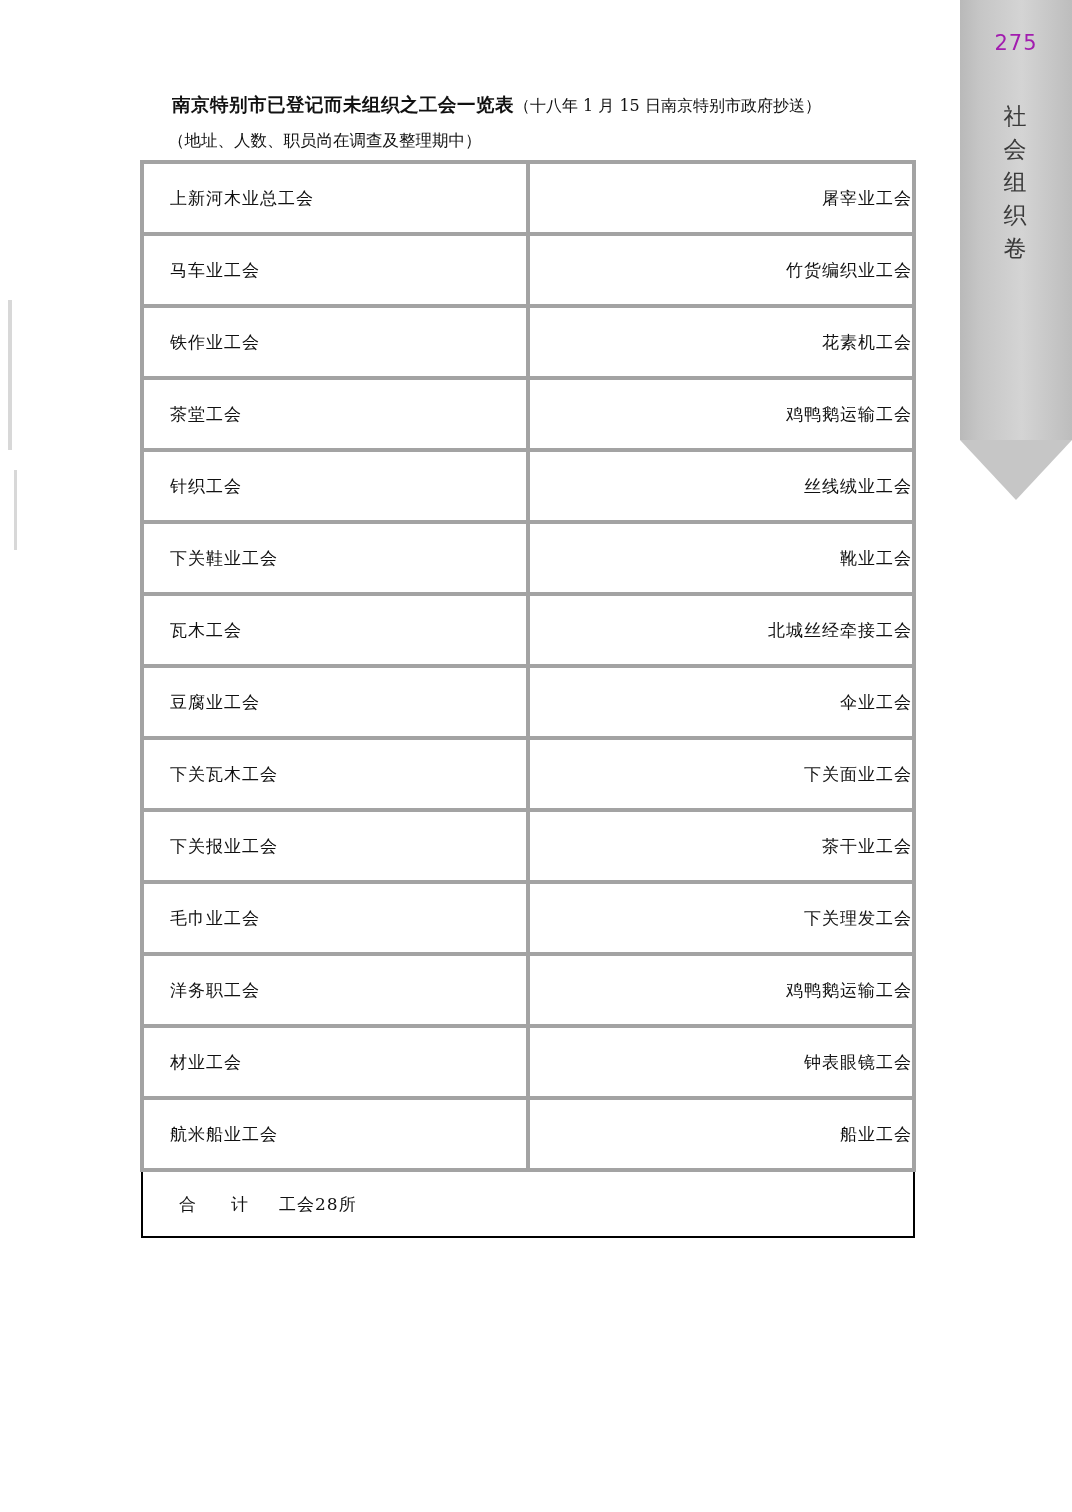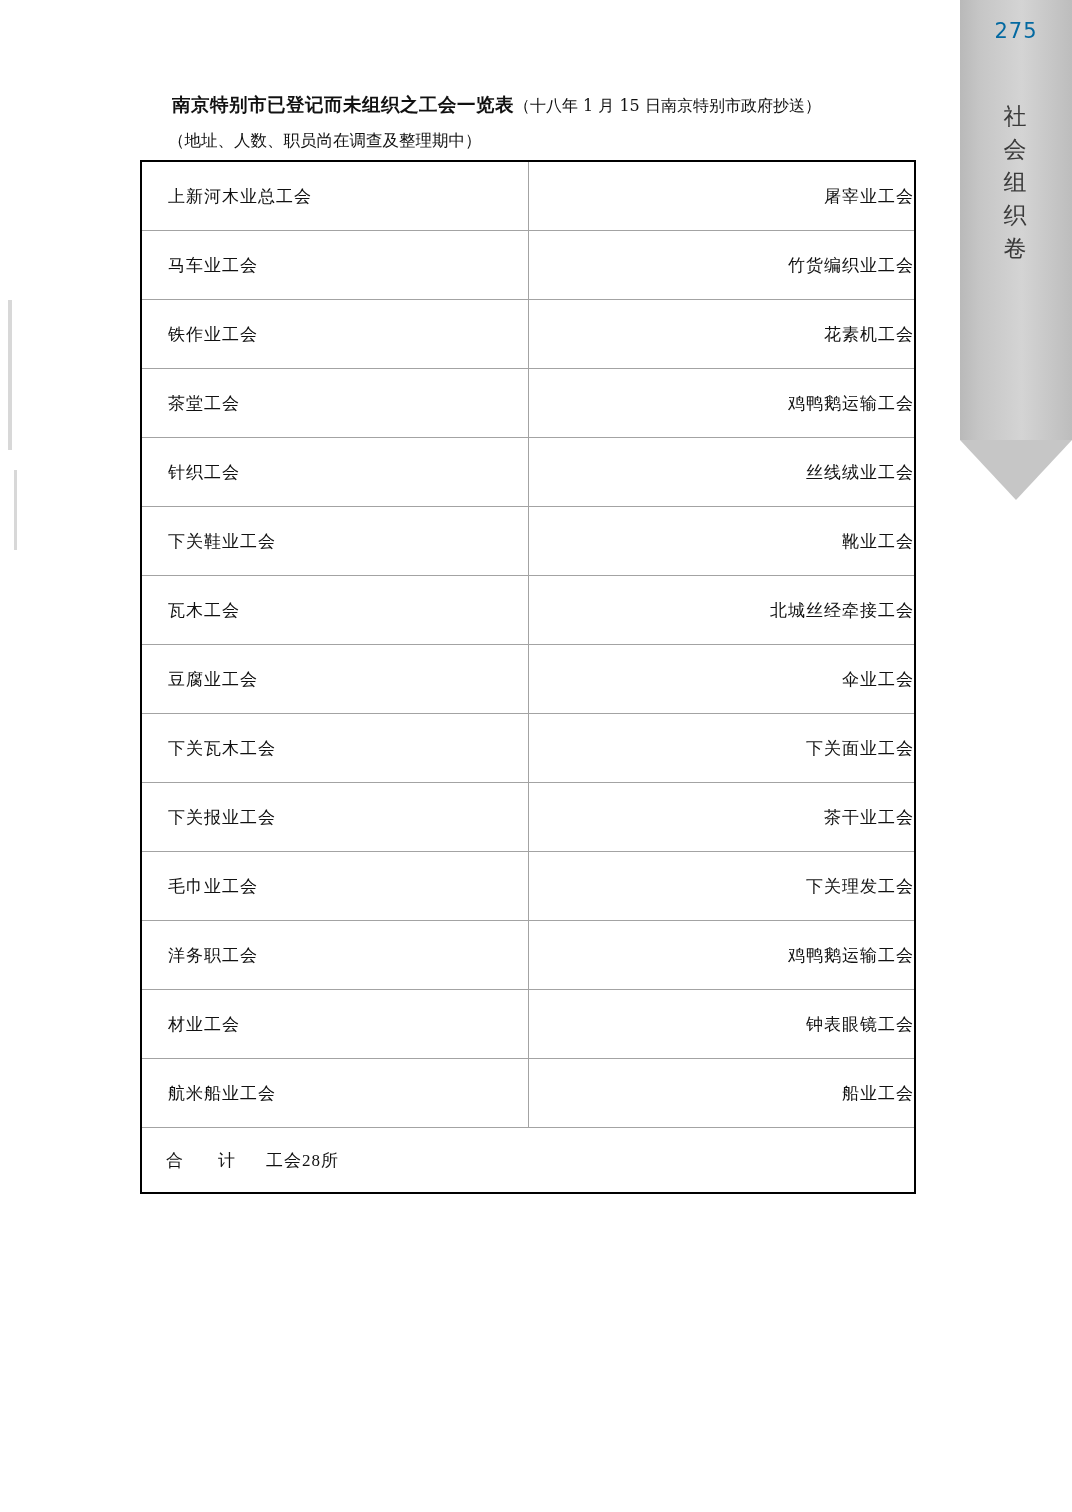--- a/index.html
+++ b/index.html
@@ -37,26 +37,26 @@
     top: 440px;
     left: 0;
     width: 0;
     height: 0;
     border-left: 56px solid transparent;
     border-right: 56px solid transparent;
     border-top: 60px solid #c6c6c6;
   }
   .page-number {
     position: absolute;
-    top: 19px;
+    top: 31px;
     left: 0;
     width: 112px;
     text-align: center;
     font-size: 21px;
-    color: #0369a1;
+    color: #a21caf;
     font-family: "DejaVu Sans", "Liberation Sans", sans-serif;
     letter-spacing: 1px;
   }
   .volume-title {
     position: absolute;
     top: 100px;
     left: 0;
     width: 112px;
     text-align: center;
     font-size: 23px;
@@ -113,38 +113,37 @@
   .union-table {
     position: absolute;
     left: 140px;
     top: 160px;
     width: 776px;
     border-collapse: collapse;
     border: 2.5px solid #000;
     table-layout: fixed;
   }
   .union-table td {
-    border: 1px solid #a3a3a3;
+    border: 4px solid #a3a3a3;
     height: 68px;
     padding: 0 0 0 26px;
     font-size: 17px;
     letter-spacing: 1px;
     vertical-align: middle;
     font-family: "DejaVu Serif", "Liberation Serif", serif;
   }
   .union-table td.col-left { width: 50%; }
   .union-table td.col-right { width: 50%; text-align: right; }
   .union-table tr.total-row td {
     height: 64px;
     border-left: none;
     border-right: none;
     border-bottom: none;
-    padding-left: 24px;
+    padding-left: 36px;
     font-size: 17px;
-    font-family: Liberation Serif, serif;
   }
   .total-text { letter-spacing: 1px; }
   .total-spacer { display: inline-block; width: 34px; }
   .total-spacer2 { display: inline-block; width: 30px; }
 </style>
 </head>
 <body>
 
 <div class="doc">
 

